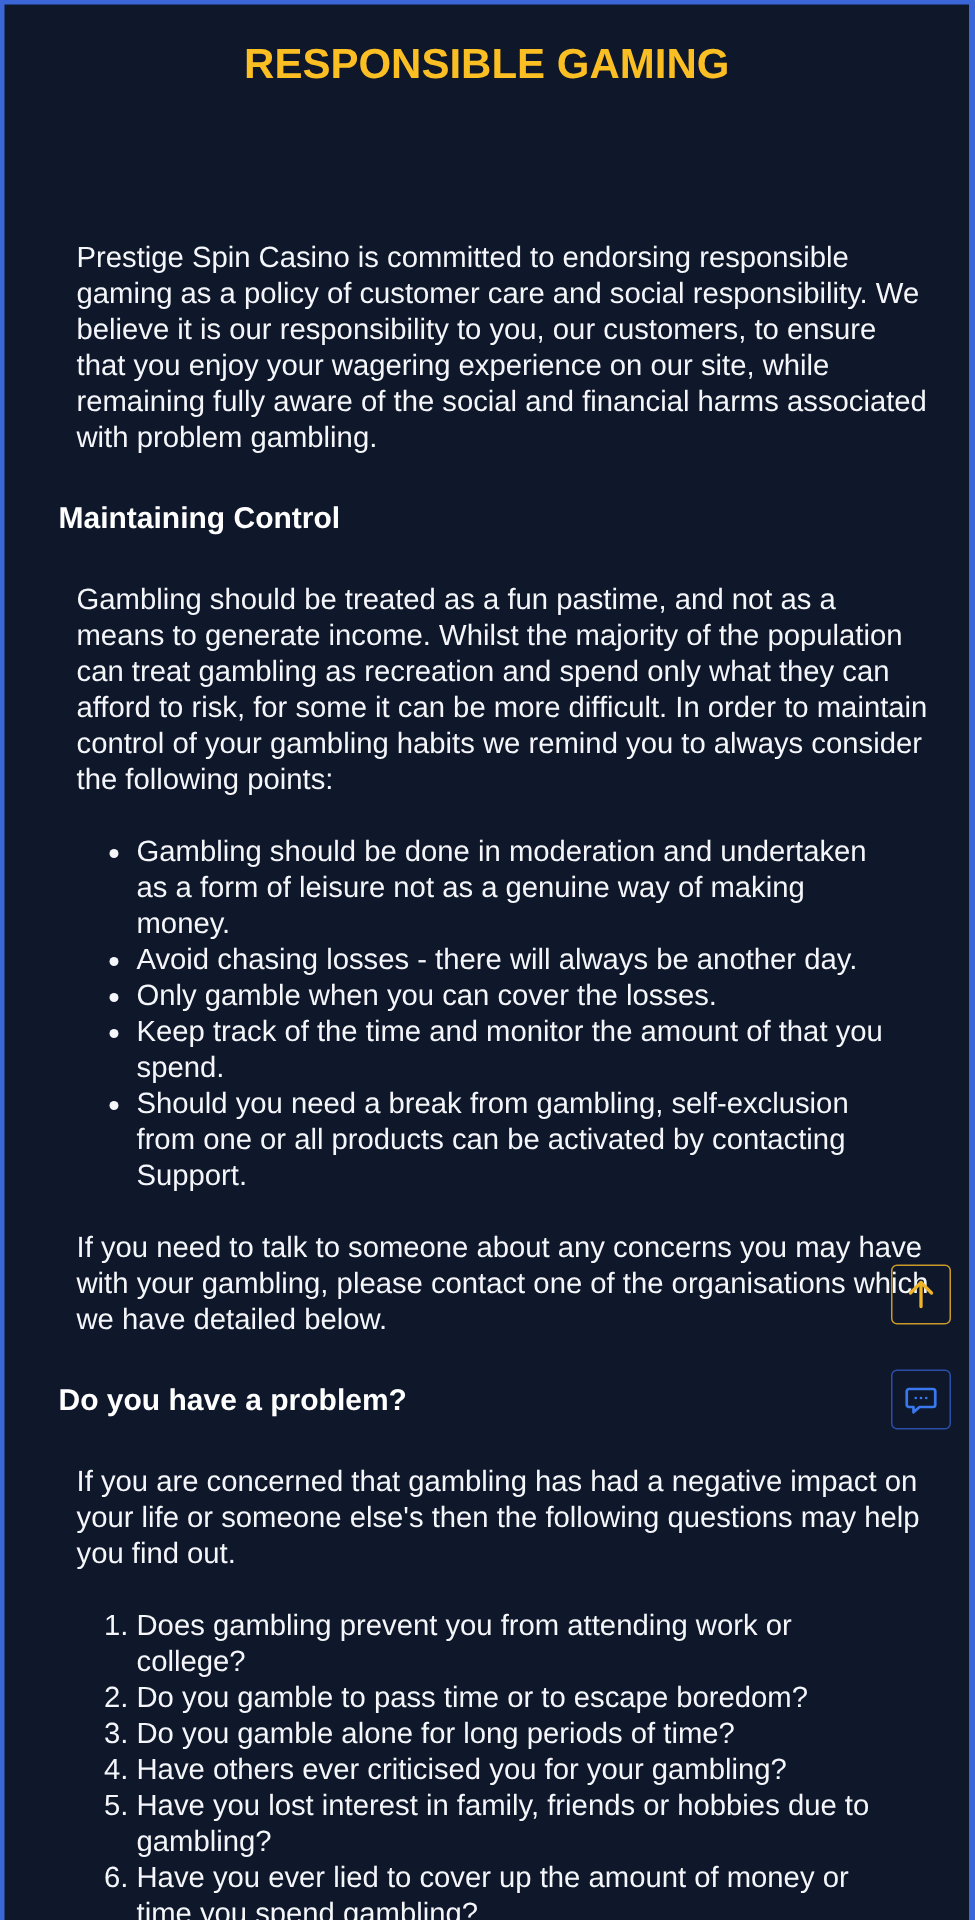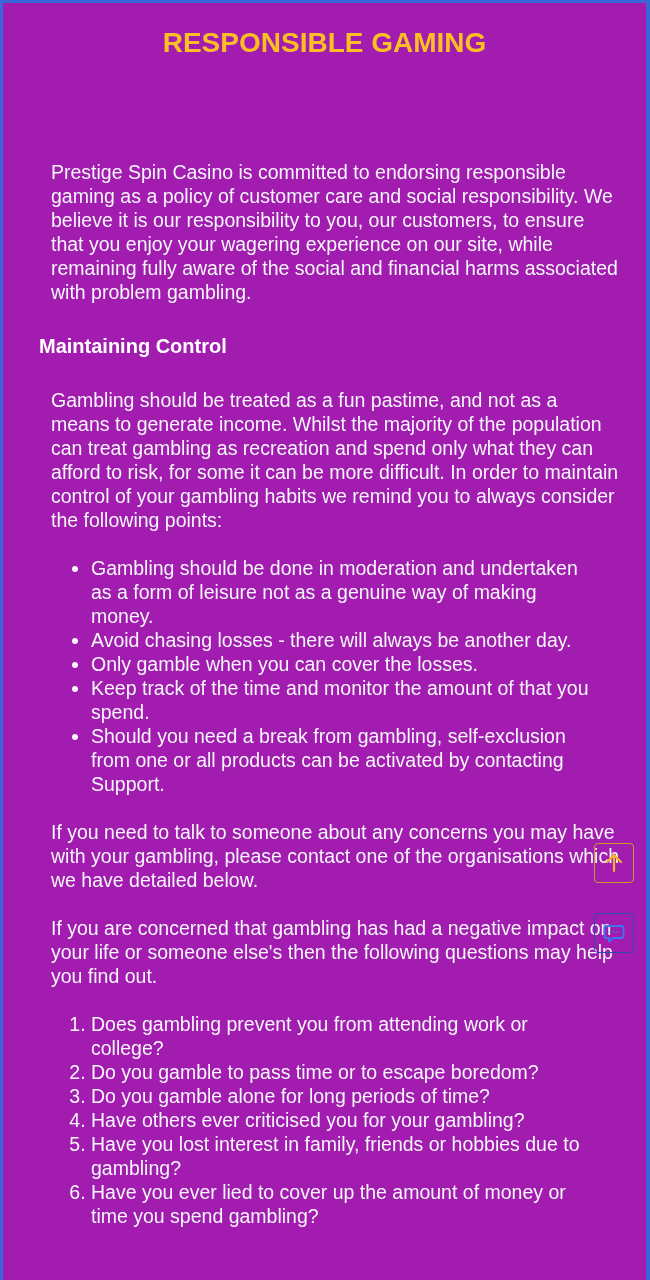--- a/index.html
+++ b/index.html
@@ -3,21 +3,21 @@
   <meta charset="utf-8">
   <style>
     html, body { margin: 0; padding: 0; }
     body {
       width: 650px; height: 1280px; overflow: hidden;
       background: #3a66d8;
       font-family: "Liberation Sans", sans-serif;
     }
     .frame {
       position: absolute; left: 3px; top: 3px; width: 643px; height: 1277px;
-      background: #a21caf; overflow: hidden;
+      background: #0f172a; overflow: hidden;
     }
     .title {
       position: absolute; left: 0; right: 0; top: 24px;
       text-align: center; color: #fbbf24; font-weight: bold;
       font-size: 28px; letter-spacing: 0px;
     }
     .content {
       position: absolute; left: 36px; top: 157px; width: 580px;
       color: #f4f6fa; font-size: 19.5px; line-height: 24px;
     }
@@ -45,20 +45,21 @@
     <p>Gambling should be treated as a fun pastime, and not as a means to generate income. Whilst the majority of the population can treat gambling as recreation and spend only what they can afford to risk, for some it can be more difficult. In order to maintain control of your gambling habits we remind you to always consider the following points:</p>
     <ul>
       <li>Gambling should be done in moderation and undertaken as a form of leisure not as a genuine way of making money.</li>
       <li>Avoid chasing losses - there will always be another day.</li>
       <li>Only gamble when you can cover the losses.</li>
       <li>Keep track of the time and monitor the amount of that you spend.</li>
       <li>Should you need a break from gambling, self-exclusion from one or all products can be activated by contacting Support.</li>
     </ul>
     <p>If you need to talk to someone about any concerns you may have with your gambling, please contact one of the organisations which we have detailed below.</p>
 
+    <h2>Do you have a problem?</h2>
     <p>If you are concerned that gambling has had a negative impact on your life or someone else's then the following questions may help you find out.</p>
     <ol>
       <li>Does gambling prevent you from attending work or college?</li>
       <li>Do you gamble to pass time or to escape boredom?</li>
       <li>Do you gamble alone for long periods of time?</li>
       <li>Have others ever criticised you for your gambling?</li>
       <li>Have you lost interest in family, friends or hobbies due to gambling?</li>
       <li>Have you ever lied to cover up the amount of money or time you spend gambling?</li>
     </ol>
   </div>

